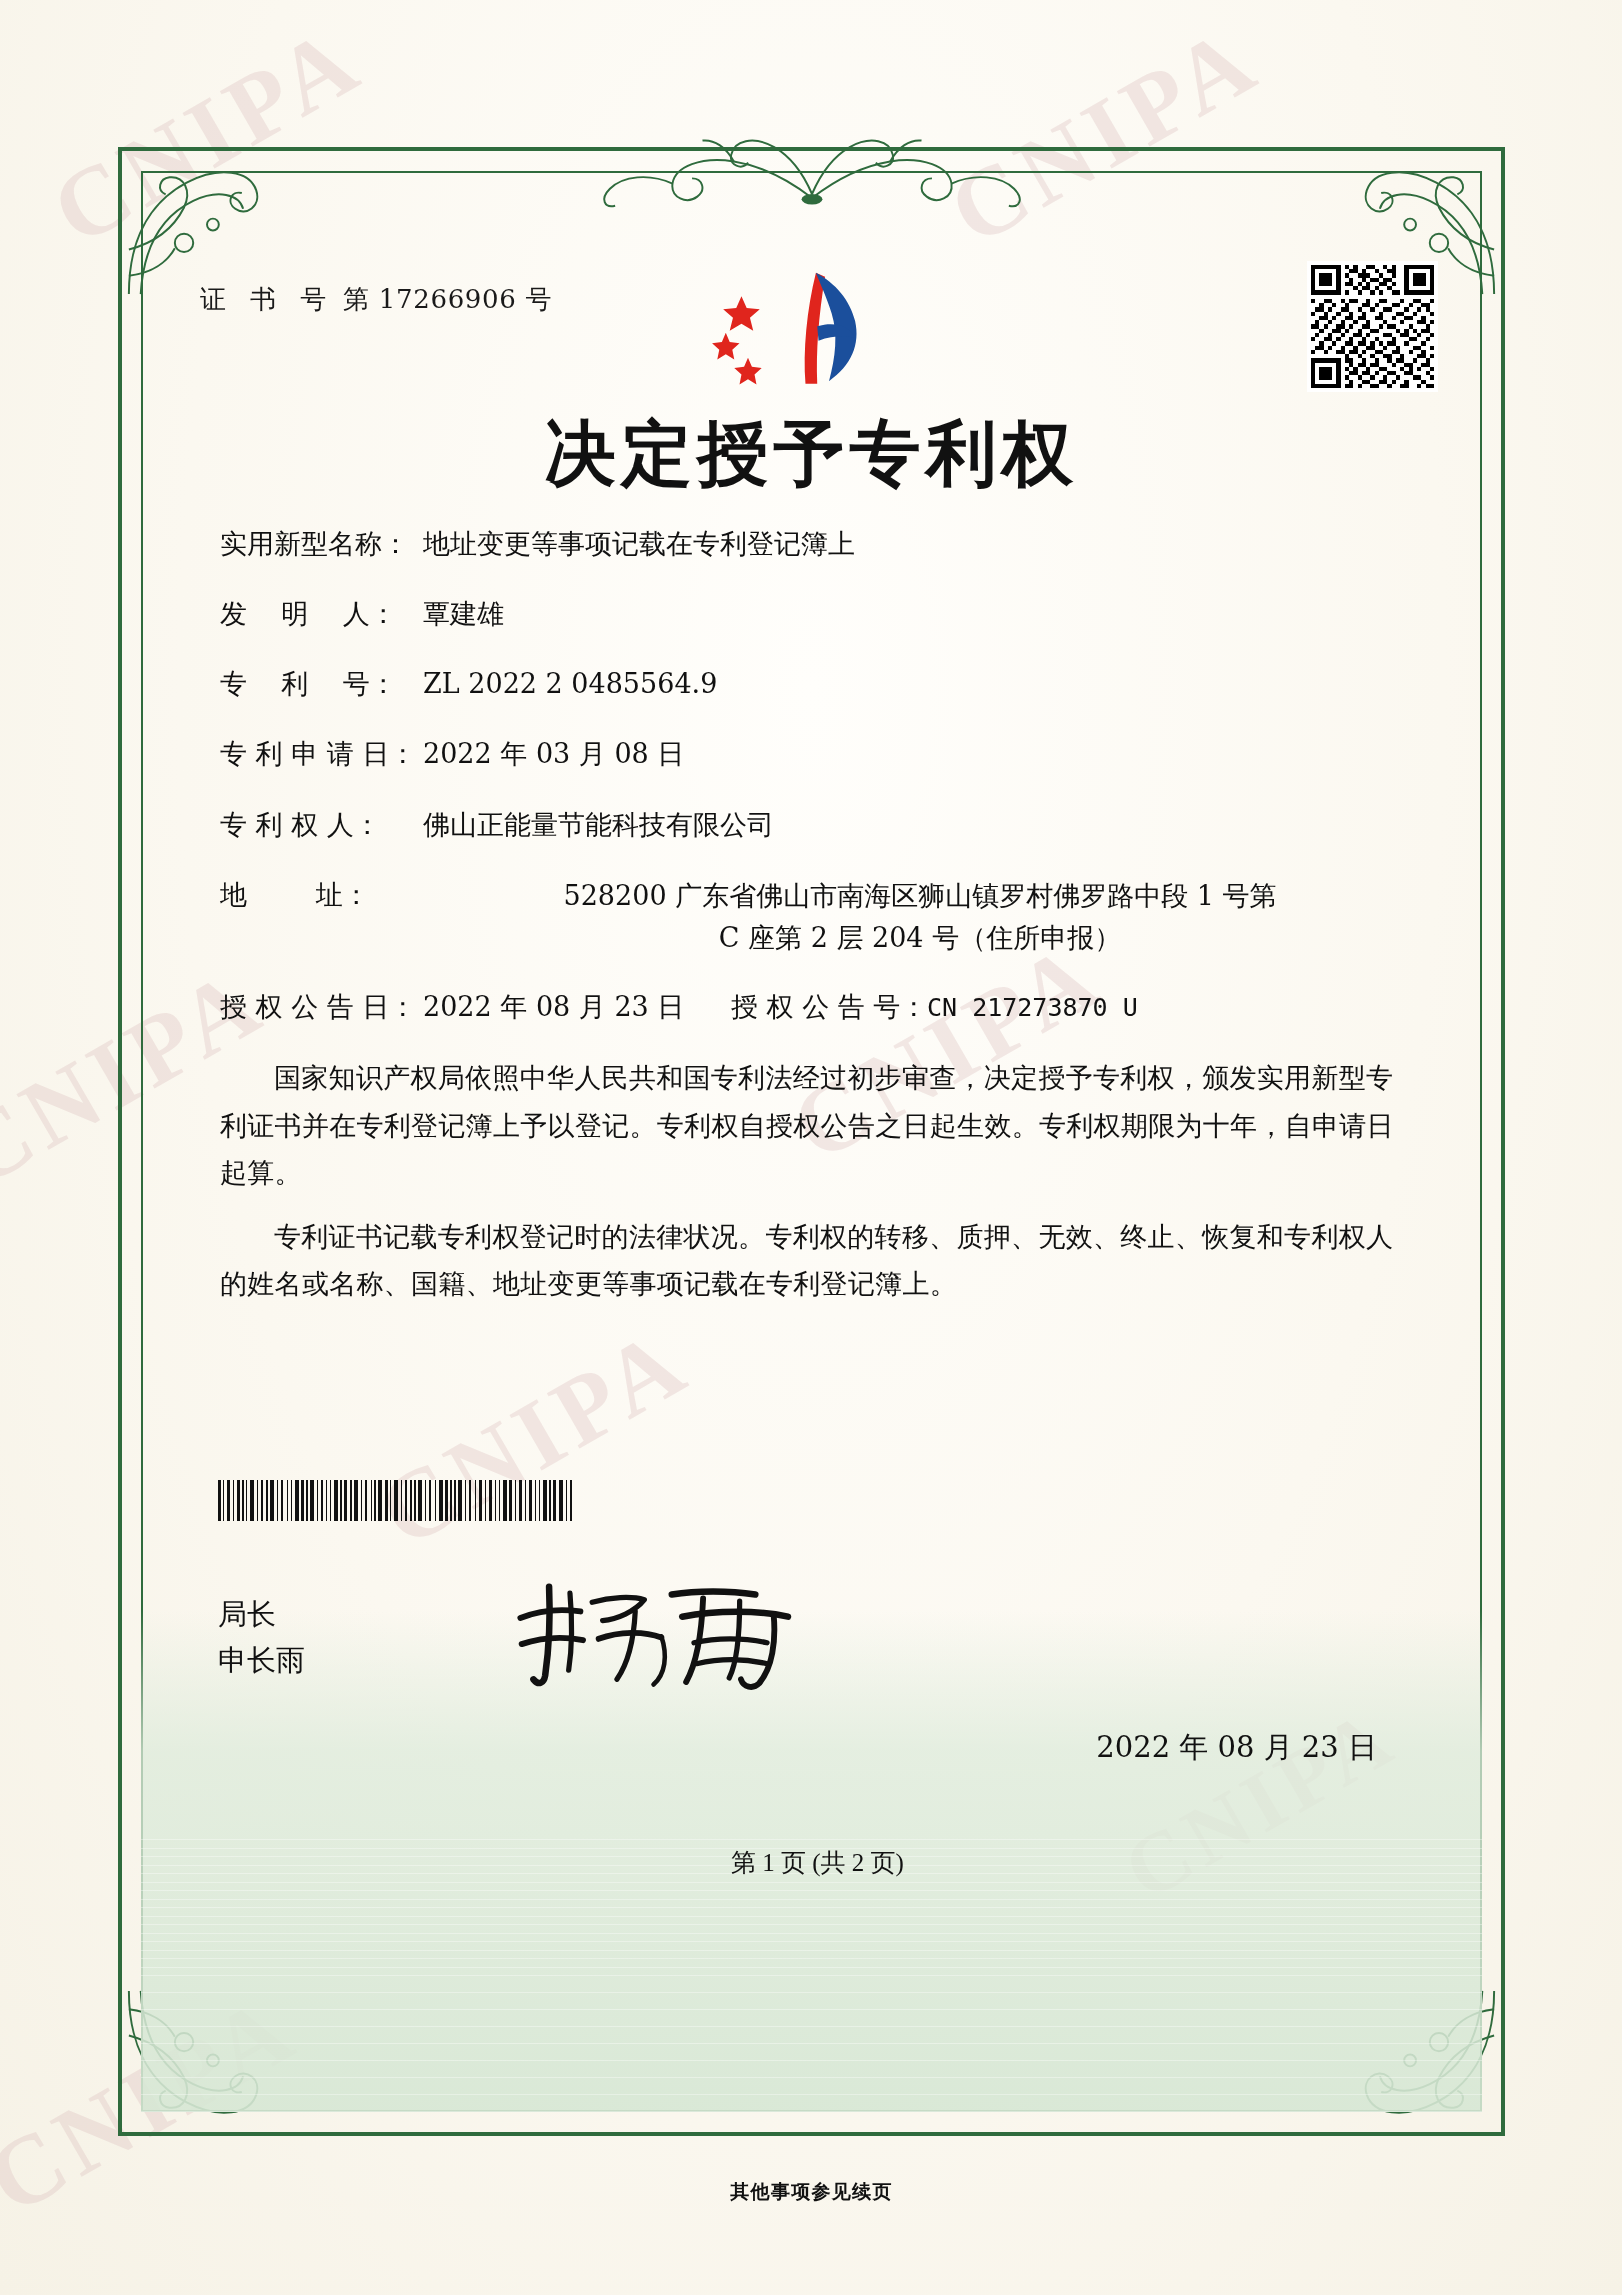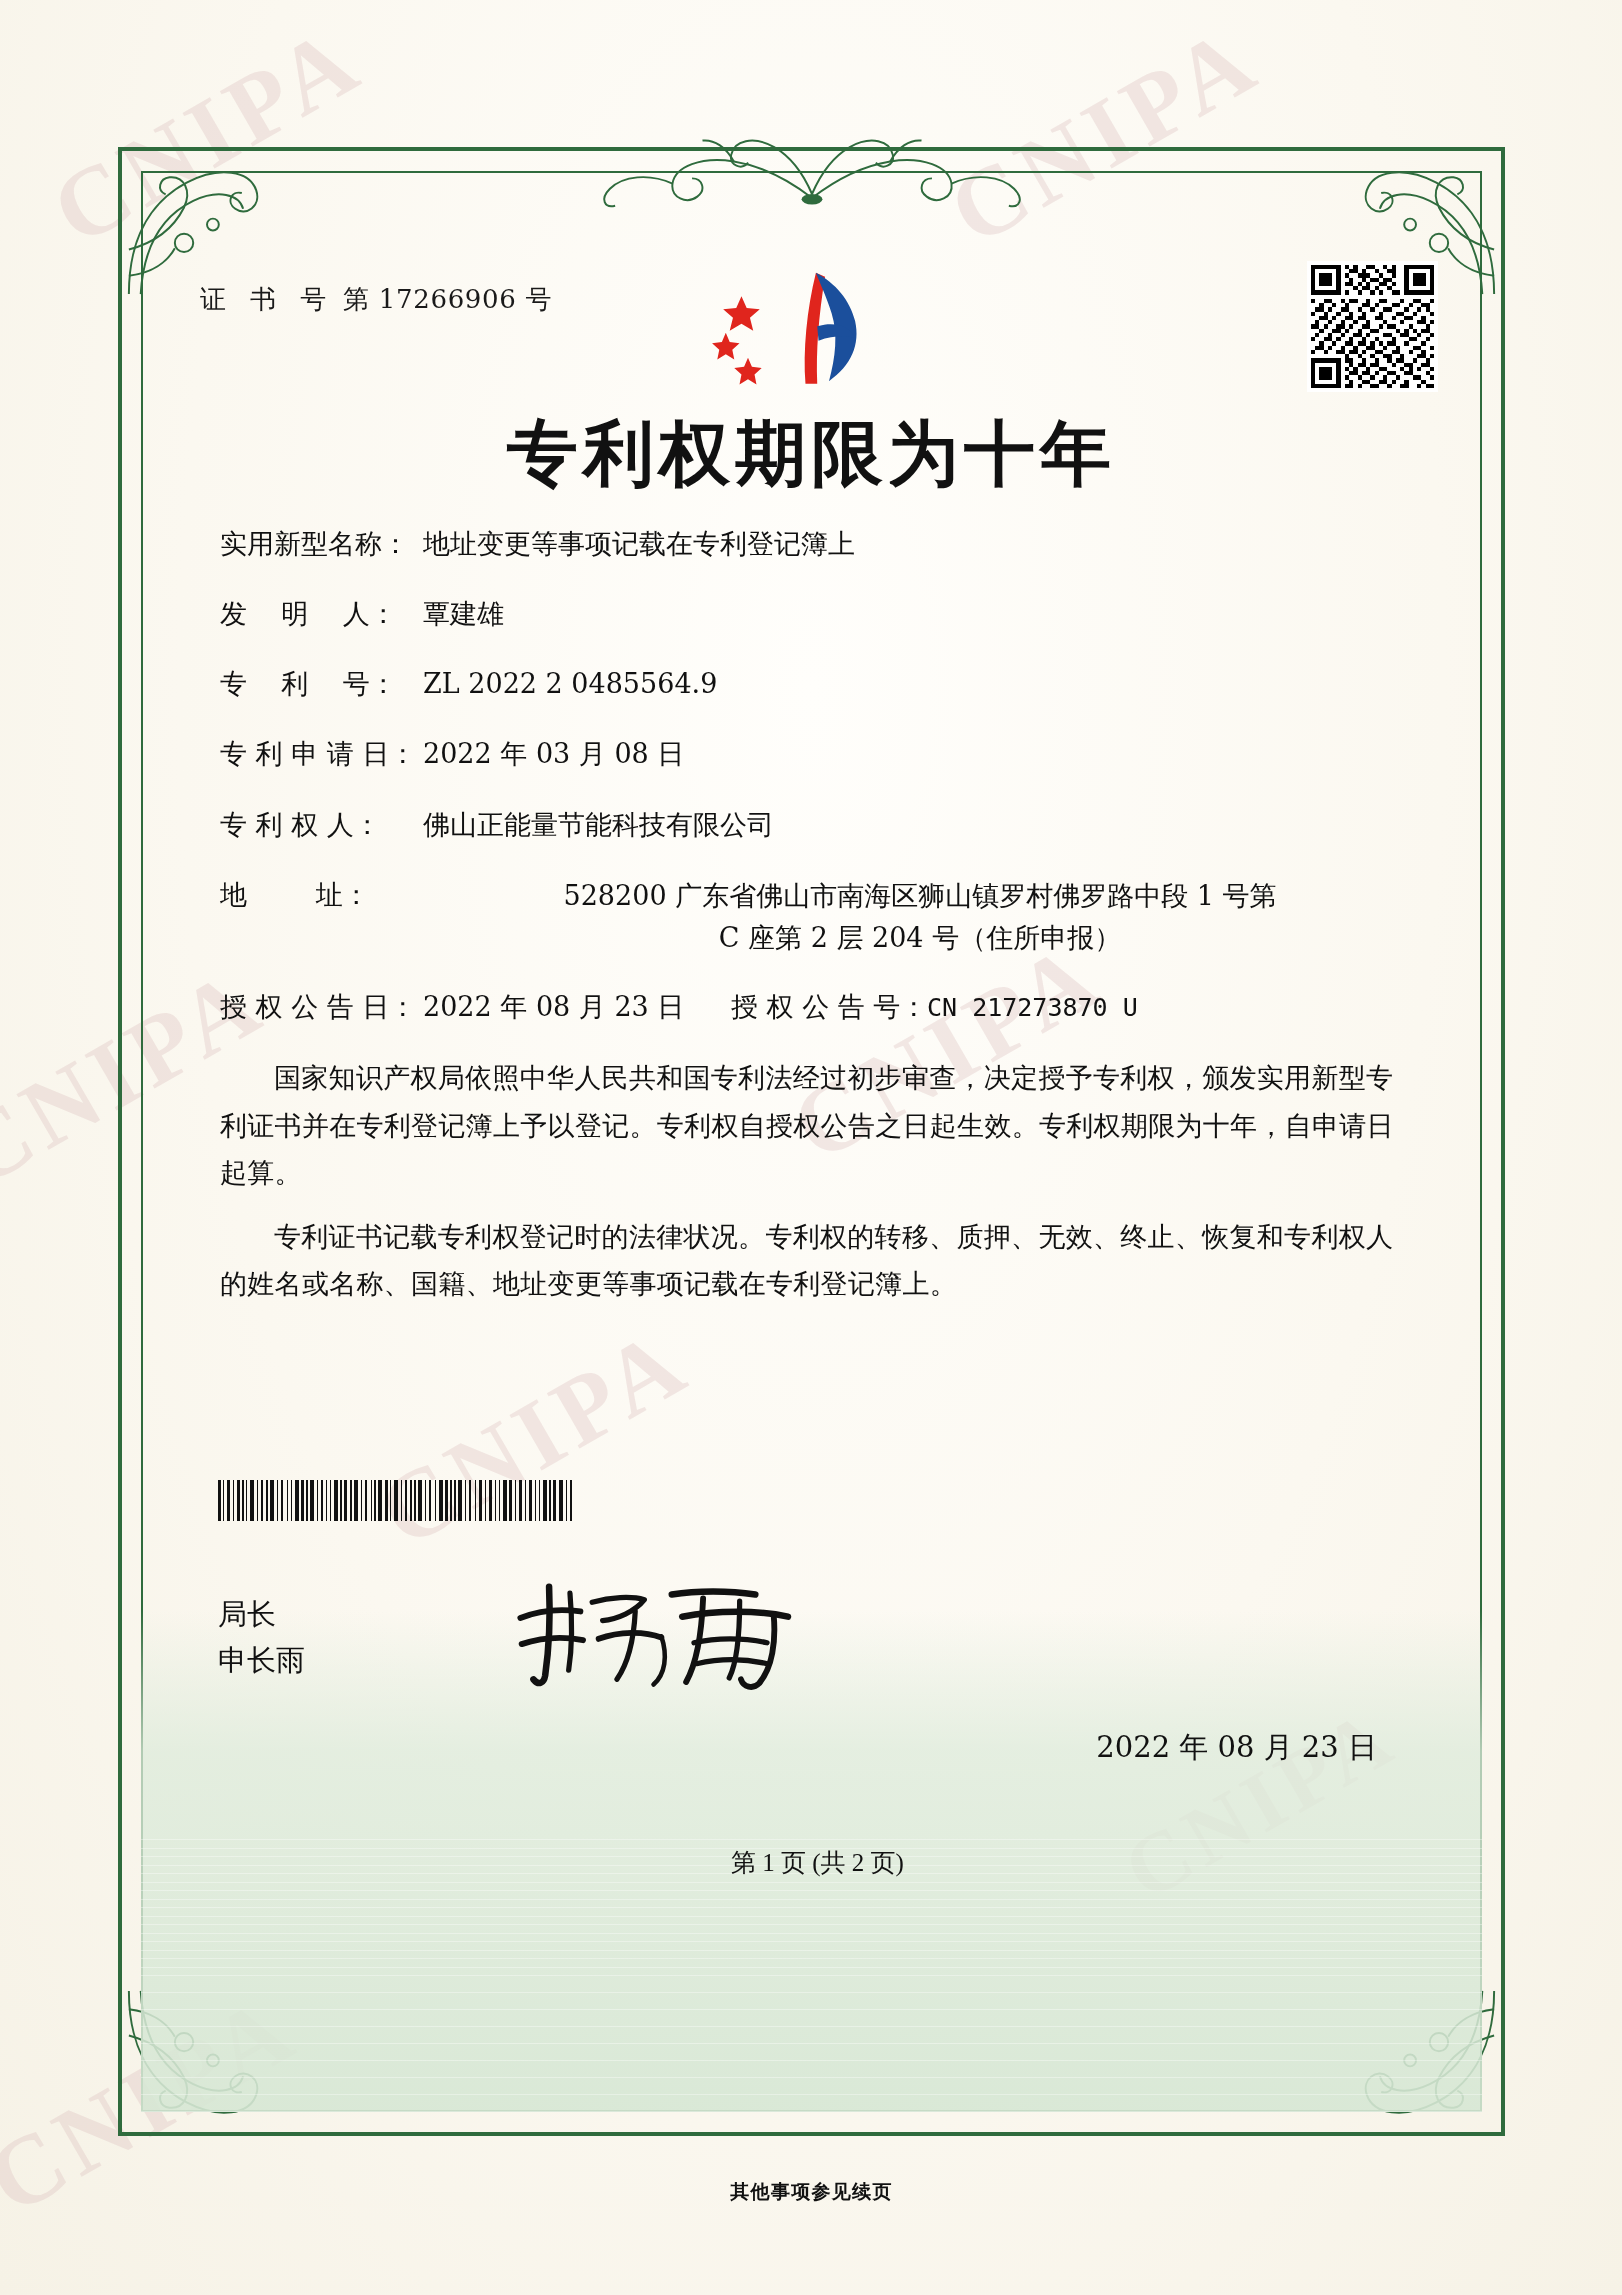--- a/index.html
+++ b/index.html
@@ -573,21 +573,21 @@
           <polygon points="52,66 60,84 80,86 65,99 70,119 52,108 34,119 39,99 24,86 44,84"></polygon>
           <polygon points="28,122 34,136 49,138 38,148 41,163 28,155 15,163 18,148 7,138 22,136"></polygon>
           <polygon points="62,160 68,174 83,176 72,186 75,201 62,193 49,201 52,186 41,176 56,174"></polygon>
         </g>
         <path d="M150 200 C 146 150, 152 86, 166 30 L 180 36 C 170 96, 166 150, 168 200 Z" fill="#e0251d"></path>
         <path d="M166 30 C 196 46, 218 72, 226 104 C 234 140, 220 172, 186 196 C 196 160, 200 124, 190 92 C 182 66, 172 46, 166 30 Z" fill="#1b4f9c"></path>
         <path d="M168 112 C 196 104, 218 112, 226 130 C 214 126, 192 126, 170 134 Z" fill="#1b4f9c"></path>
       </svg>
     </div>
 
-    <div class="main-title">专利权期限为十年</div>
+    <div class="main-title">决定授予专利权</div>
 
     <div class="fields">
       <div class="field-row">
         <div class="f-label">实用新型名称：</div>
         <div class="f-value">地址变更等事项记载在专利登记簿上</div>
       </div>
       <div class="field-row">
         <div class="f-label">发    明    人：</div>
         <div class="f-value">覃建雄</div>
       </div>

